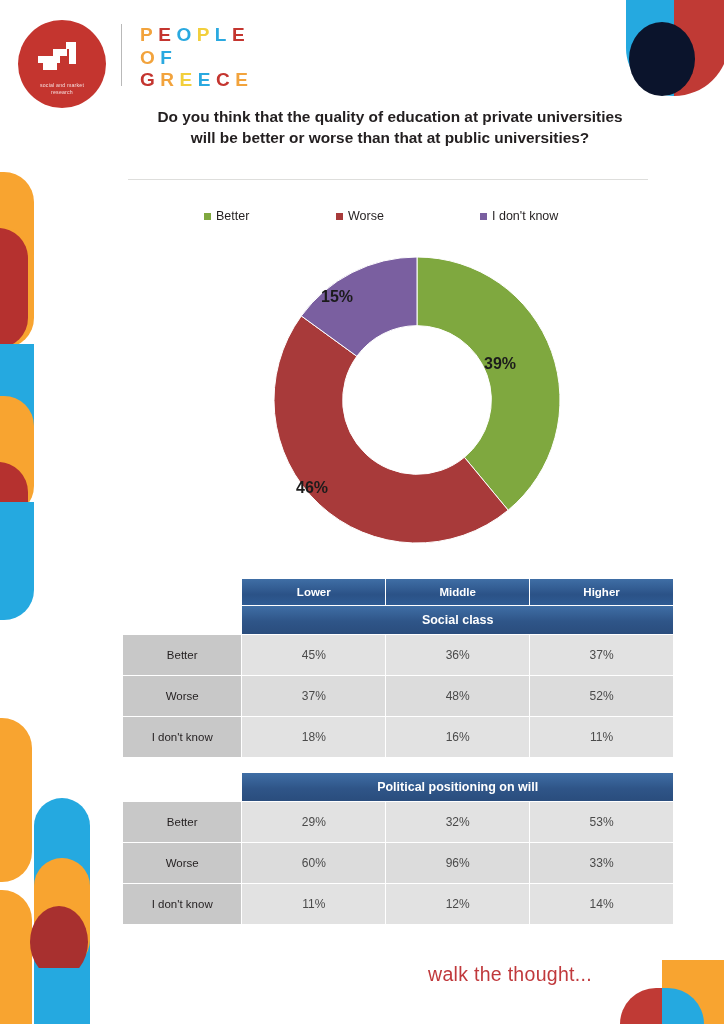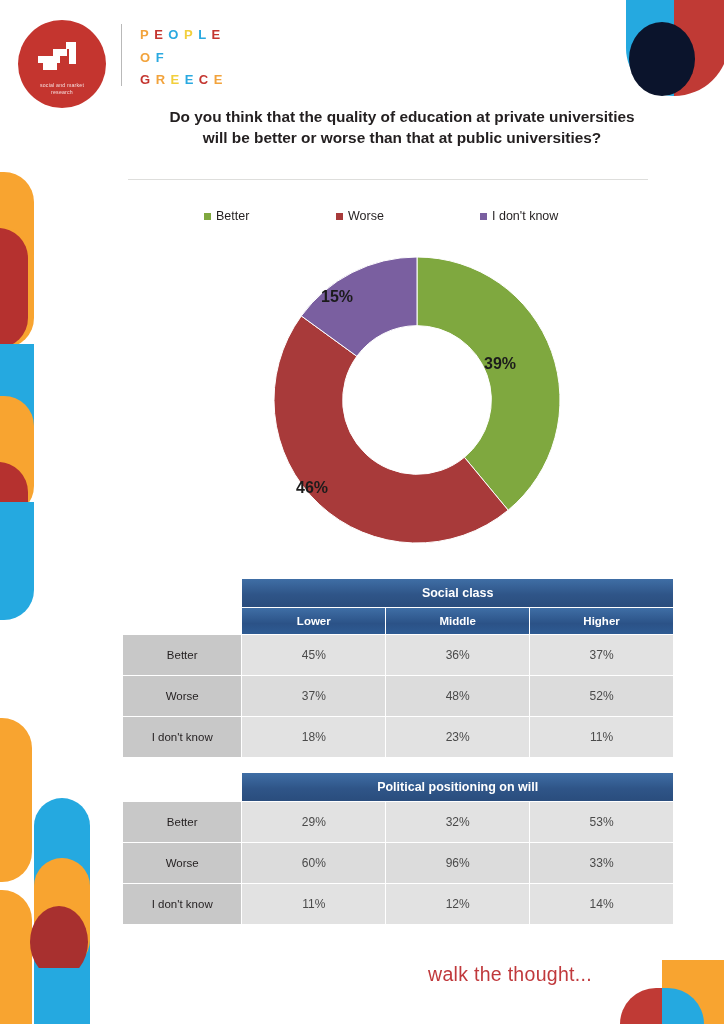--- a/index.html
+++ b/index.html
@@ -103,38 +103,37 @@
   }
 
   .logo-divider {
     position: absolute; left: 121px; top: 24px;
     width: 1px; height: 62px;
     background: #b9b9b9;
   }
 
   .brand {
     position: absolute; left: 140px; top: 24px;
-    font-size: 13px;
+    font-size: 19px;
     font-weight: bold;
     letter-spacing: 5.5px;
     line-height: 22.5px;
   }
   .brand span { display: inline-block; }
 
   
   .title {
     position: absolute;
     left: 150px; top: 106px;
     width: 480px;
     text-align: center;
     font-size: 15.4px;
     line-height: 21px;
     font-weight: bold;
     color: #231f20;
-    margin-left: 12px;
   }
   .title-rule {
     position: absolute;
     left: 128px; top: 179px;
     width: 520px; height: 1px;
     background: #dededc;
   }
 
   
   .legend {
@@ -329,44 +328,44 @@
   <table>
     <colgroup>
         <col class="lbl">
         <col class="dat">
         <col class="dat">
         <col class="dat">
       </colgroup>
     <tbody id="tbody-0">
         <tr>
           <td class="cell-blank"></td>
-          <td class="cell-group" colspan="3">Social class</td>
-        </tr>
-        <tr>
-          <td class="cell-blank"></td>
           <td class="cell-sub">Lower</td>
           <td class="cell-sub">Middle</td>
           <td class="cell-sub">Higher</td>
+        </tr>
+        <tr>
+          <td class="cell-blank"></td>
+          <td class="cell-group" colspan="3">Social class</td>
         </tr>
         <tr>
           <td class="cell-rowlabel">Better</td>
           <td class="cell-val">45%</td>
           <td class="cell-val">36%</td>
           <td class="cell-val">37%</td>
         </tr>
         <tr>
           <td class="cell-rowlabel">Worse</td>
           <td class="cell-val alt">37%</td>
           <td class="cell-val alt">48%</td>
           <td class="cell-val alt">52%</td>
         </tr>
         <tr>
           <td class="cell-rowlabel">I don't know</td>
           <td class="cell-val">18%</td>
-          <td class="cell-val">23%</td>
+          <td class="cell-val">16%</td>
           <td class="cell-val">11%</td>
         </tr>
       </tbody>
   </table>
 </div>
 
 <div class="xtab xtab-2">
   <table>
     <colgroup>
         <col class="lbl">

